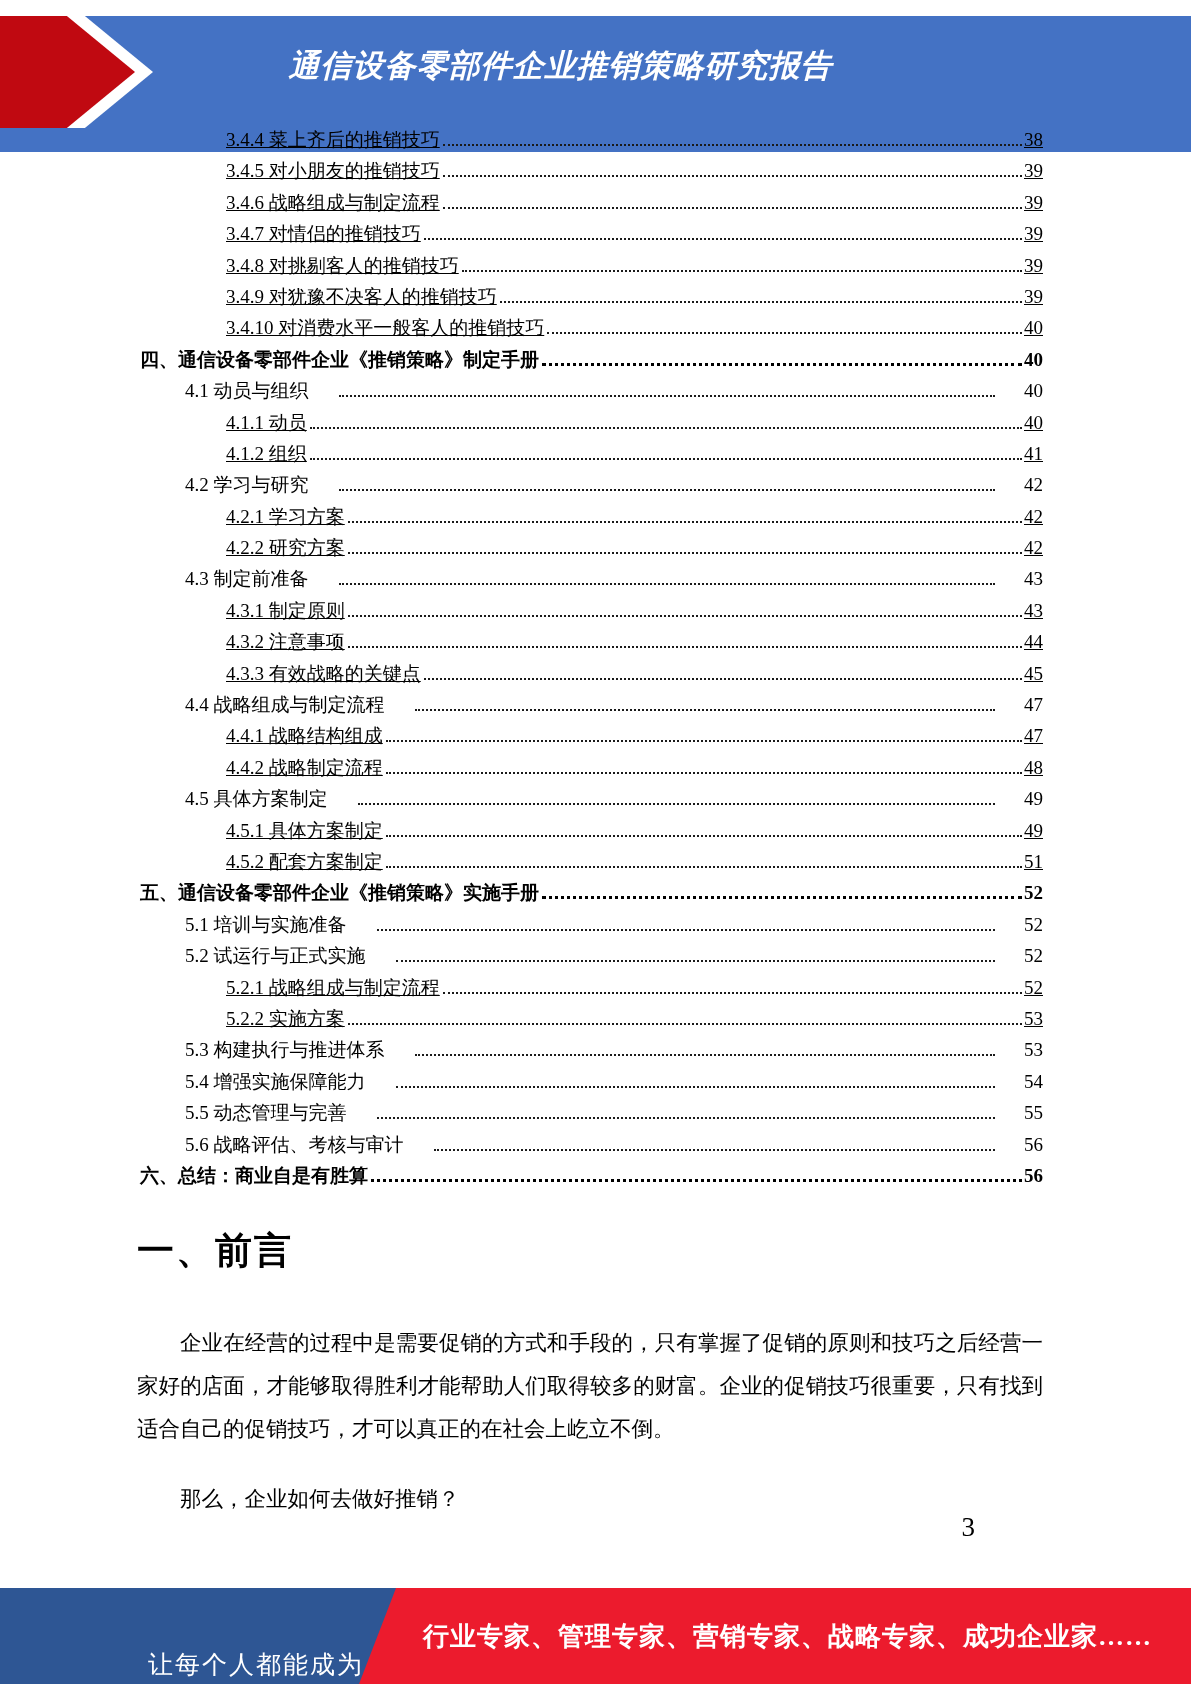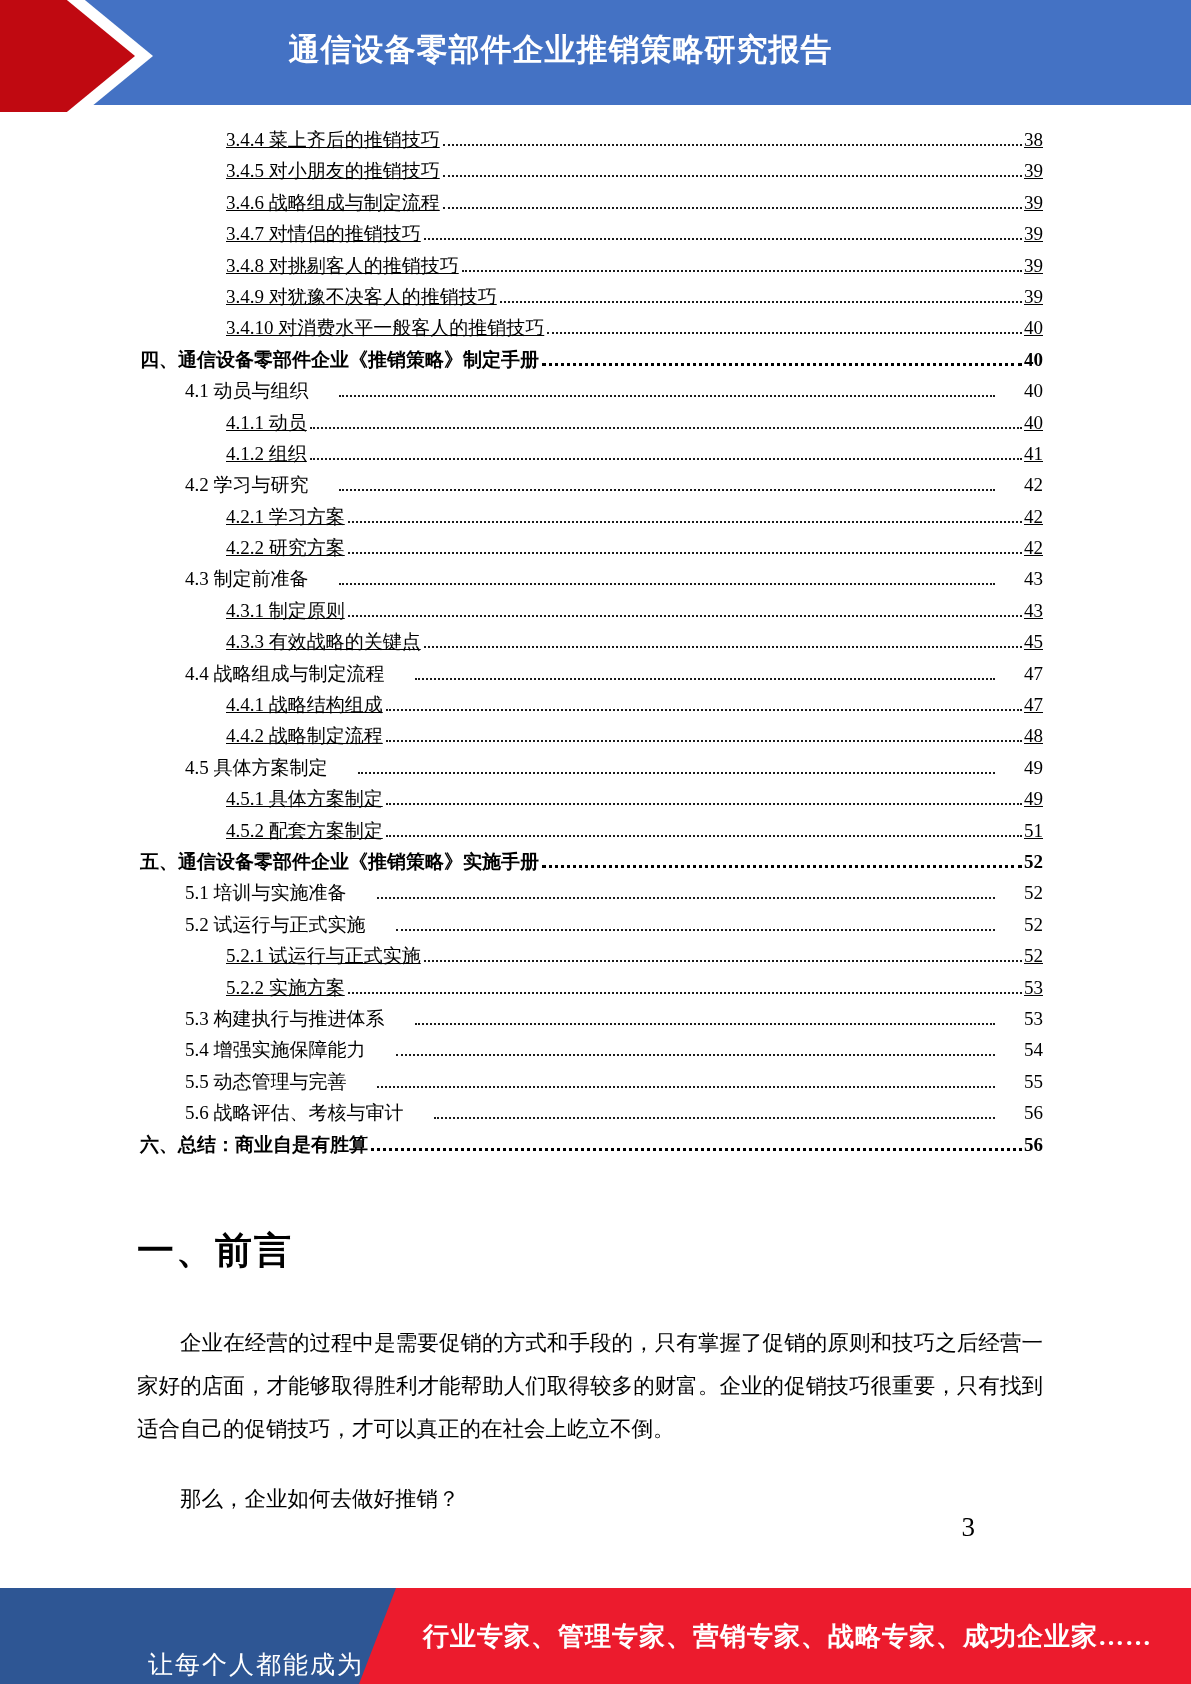--- a/index.html
+++ b/index.html
@@ -10,24 +10,25 @@
     height: 1684px;
     background: #ffffff;
     overflow: hidden;
     font-family: "Liberation Serif", serif;
     color: #000;
   }
 
   
   .banner {
     position: absolute;
-    top: 0; left: 0;
+    top: 16px; left: 0;
     width: 100%;
-    height: 105px;
+    height: 136px;
     background: var(--banner-blue, #4472C4);
+    font-style: italic;
   }
   .banner-arrow {
     position: absolute;
     top: 0; left: 0;
     width: 170px; height: 112px;
     display: block;
   }
   .banner-title {
     position: absolute;
     top: 0; left: 0; right: 0;
@@ -248,20 +249,25 @@
       <span class="toc-dots"></span>
       <span class="toc-page">43</span>
     </div>
 
     <div class="toc-row lvl2">
       <span class="toc-label">4.3.1 制定原则</span>
       <span class="toc-dots"></span>
       <span class="toc-page">43</span>
     </div>
 
+    <div class="toc-row lvl2">
+      <span class="toc-label">4.3.2 注意事项</span>
+      <span class="toc-dots"></span>
+      <span class="toc-page">44</span>
+    </div>
 
     <div class="toc-row lvl2">
       <span class="toc-label">4.3.3 有效战略的关键点</span>
       <span class="toc-dots"></span>
       <span class="toc-page">45</span>
     </div>
 
     <div class="toc-row lvl1">
       <span class="toc-label">4.4 战略组成与制定流程</span>
       <span class="toc-dots"></span>
@@ -310,21 +316,21 @@
       <span class="toc-page">52</span>
     </div>
 
     <div class="toc-row lvl1">
       <span class="toc-label">5.2 试运行与正式实施</span>
       <span class="toc-dots"></span>
       <span class="toc-page">52</span>
     </div>
 
     <div class="toc-row lvl2">
-      <span class="toc-label">5.2.1 试运行与正式实施</span>
+      <span class="toc-label">5.2.1 战略组成与制定流程</span>
       <span class="toc-dots"></span>
       <span class="toc-page">52</span>
     </div>
 
     <div class="toc-row lvl2">
       <span class="toc-label">5.2.2 实施方案</span>
       <span class="toc-dots"></span>
       <span class="toc-page">53</span>
     </div>
 

